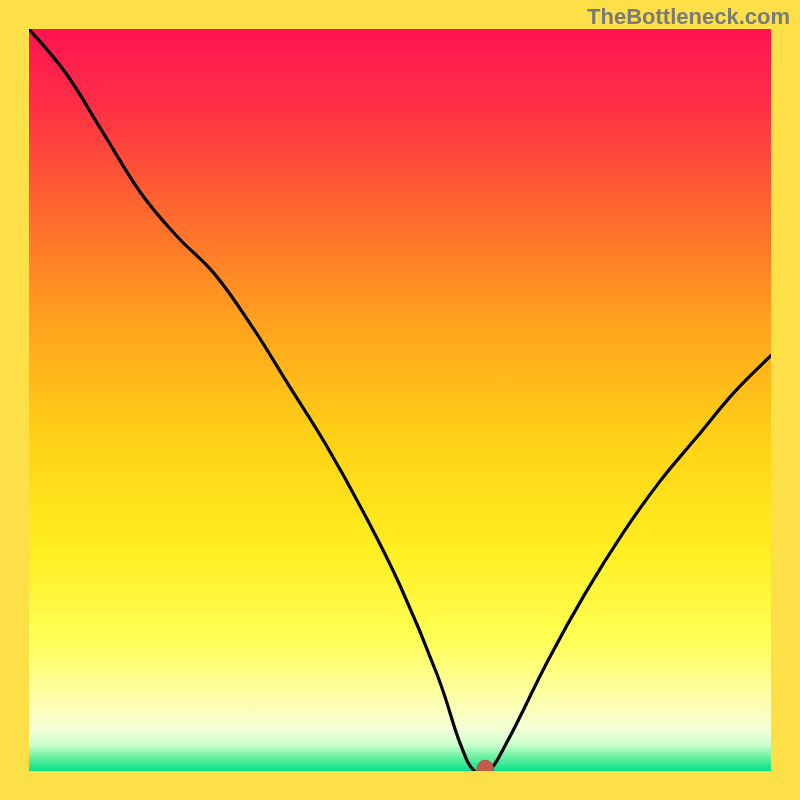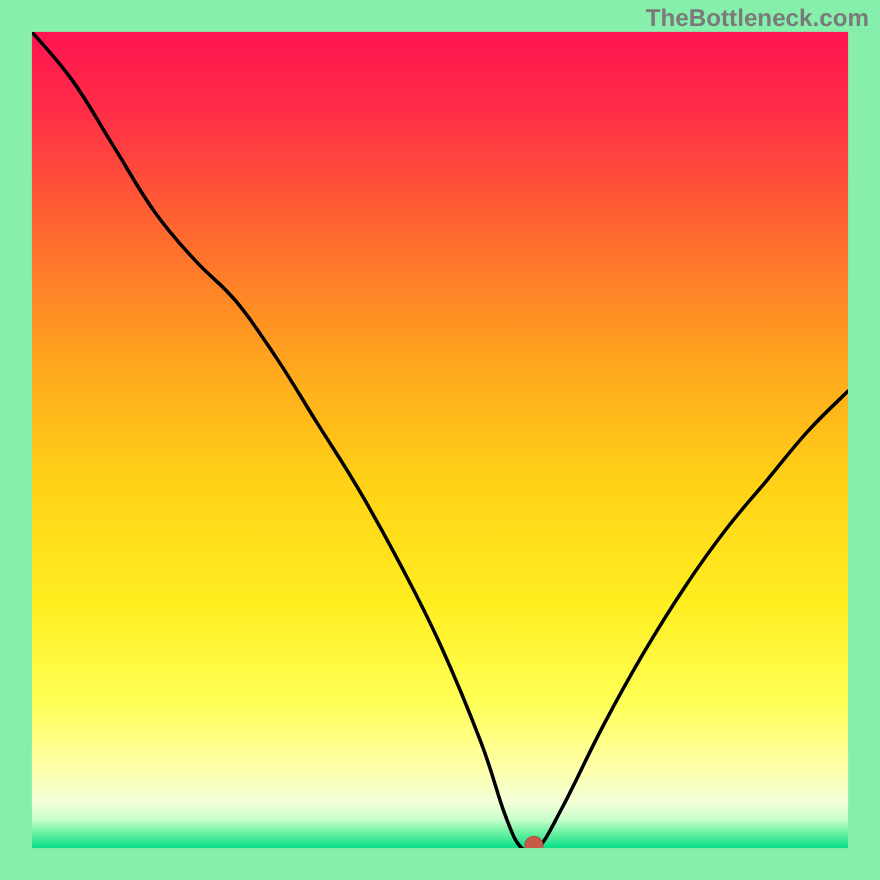--- a/index.html
+++ b/index.html
@@ -6,21 +6,21 @@
     margin: 0;
     padding: 0;
     width: 800px;
     height: 800px;
     background: #000;
   }
   .frame {
     position: relative;
     width: 800px;
     height: 800px;
-    background: #86efac;
+    background: #fde047;
   }
   .watermark {
     position: absolute;
     top: 4px;
     right: 10px;
     font-family: Arial, Helvetica, sans-serif;
     font-size: 22px;
     font-weight: bold;
     color: #7a7a7a;
     z-index: 10;

